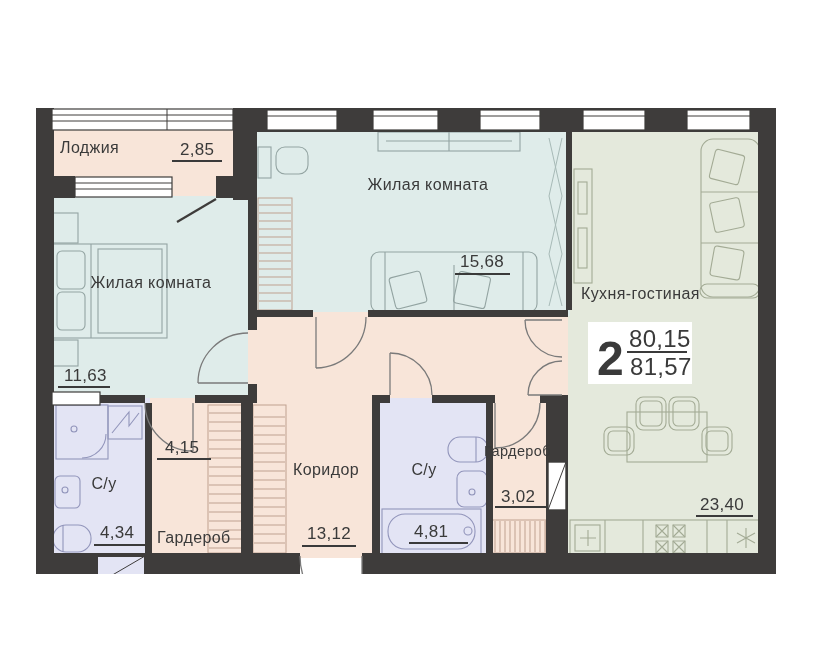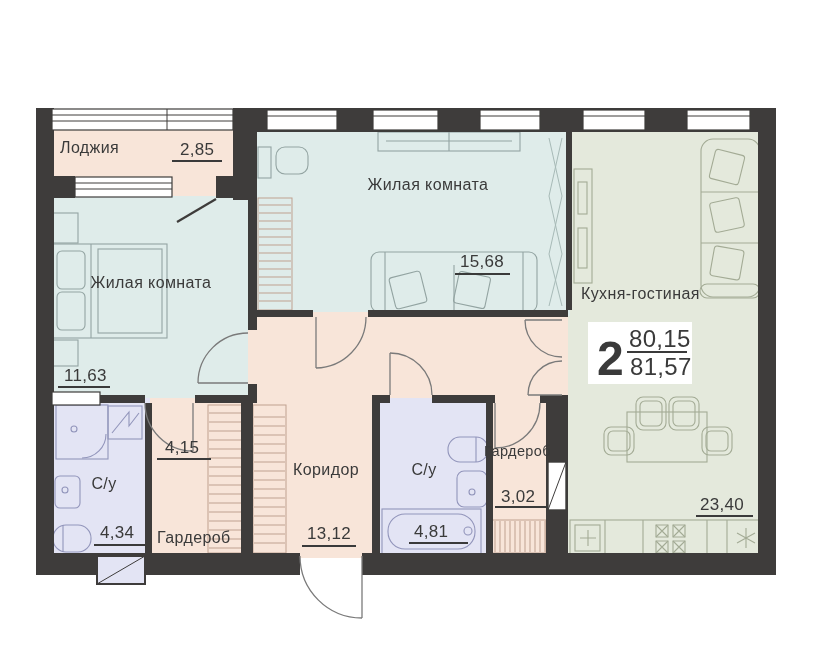--- a/index.html
+++ b/index.html
@@ -1,20 +1,20 @@
 <!DOCTYPE html>
 <html style="--wall: #3e3c3b; --floor-warm: #f8e5d9; --floor-room: #dfecea; --floor-kitchen: #e4e9dc; --floor-bath: #e3e4f4; --text: #3a3a3a;"><head>
 <meta charset="utf-8">
 <style>
   :root{
     --wall:#3e3c3b; --floor-warm:#f8e5d9; --floor-room:#dfecea;
     --floor-kitchen:#e4e9dc; --floor-bath:#e3e4f4; --text:#3a3a3a;
   }
   html,body{margin:0;padding:0;background:#ffffff;}
-  .stage{position:relative;width:827px;height:650px;background:#fff;overflow:hidden;}
+  .stage{position:relative;width:827px;height:574px;background:#fff;overflow:hidden;}
   svg{display:block;}
   .wall{fill:var(--wall);}
   .fill-warm{fill:var(--floor-warm);}
   .fill-room{fill:var(--floor-room);}
   .fill-kitchen{fill:var(--floor-kitchen);}
   .fill-bath{fill:var(--floor-bath);}
   .win{fill:#ffffff;stroke:var(--wall);stroke-width:1.2;}
   .winline{stroke:var(--wall);stroke-width:1;fill:none;}
   .f-room{stroke:#93a4a2;fill:none;stroke-width:1.1;}
   .f-kitchen{stroke:#a3ab95;fill:none;stroke-width:1.1;}

